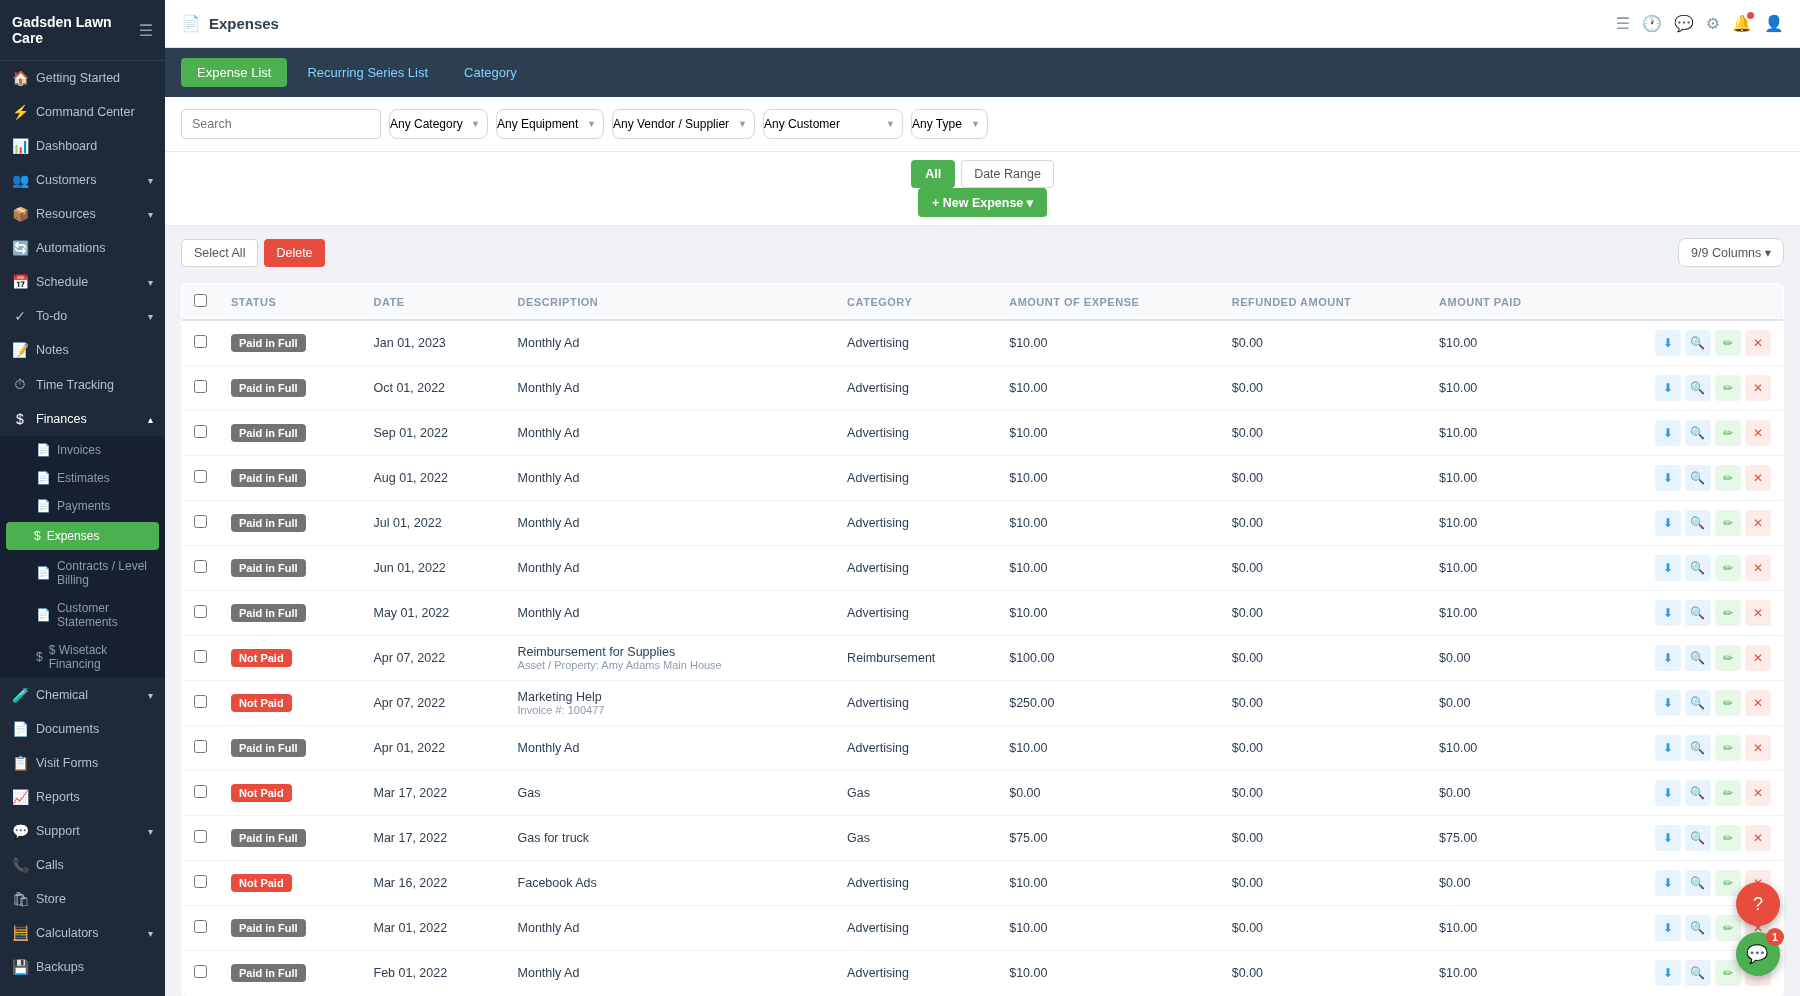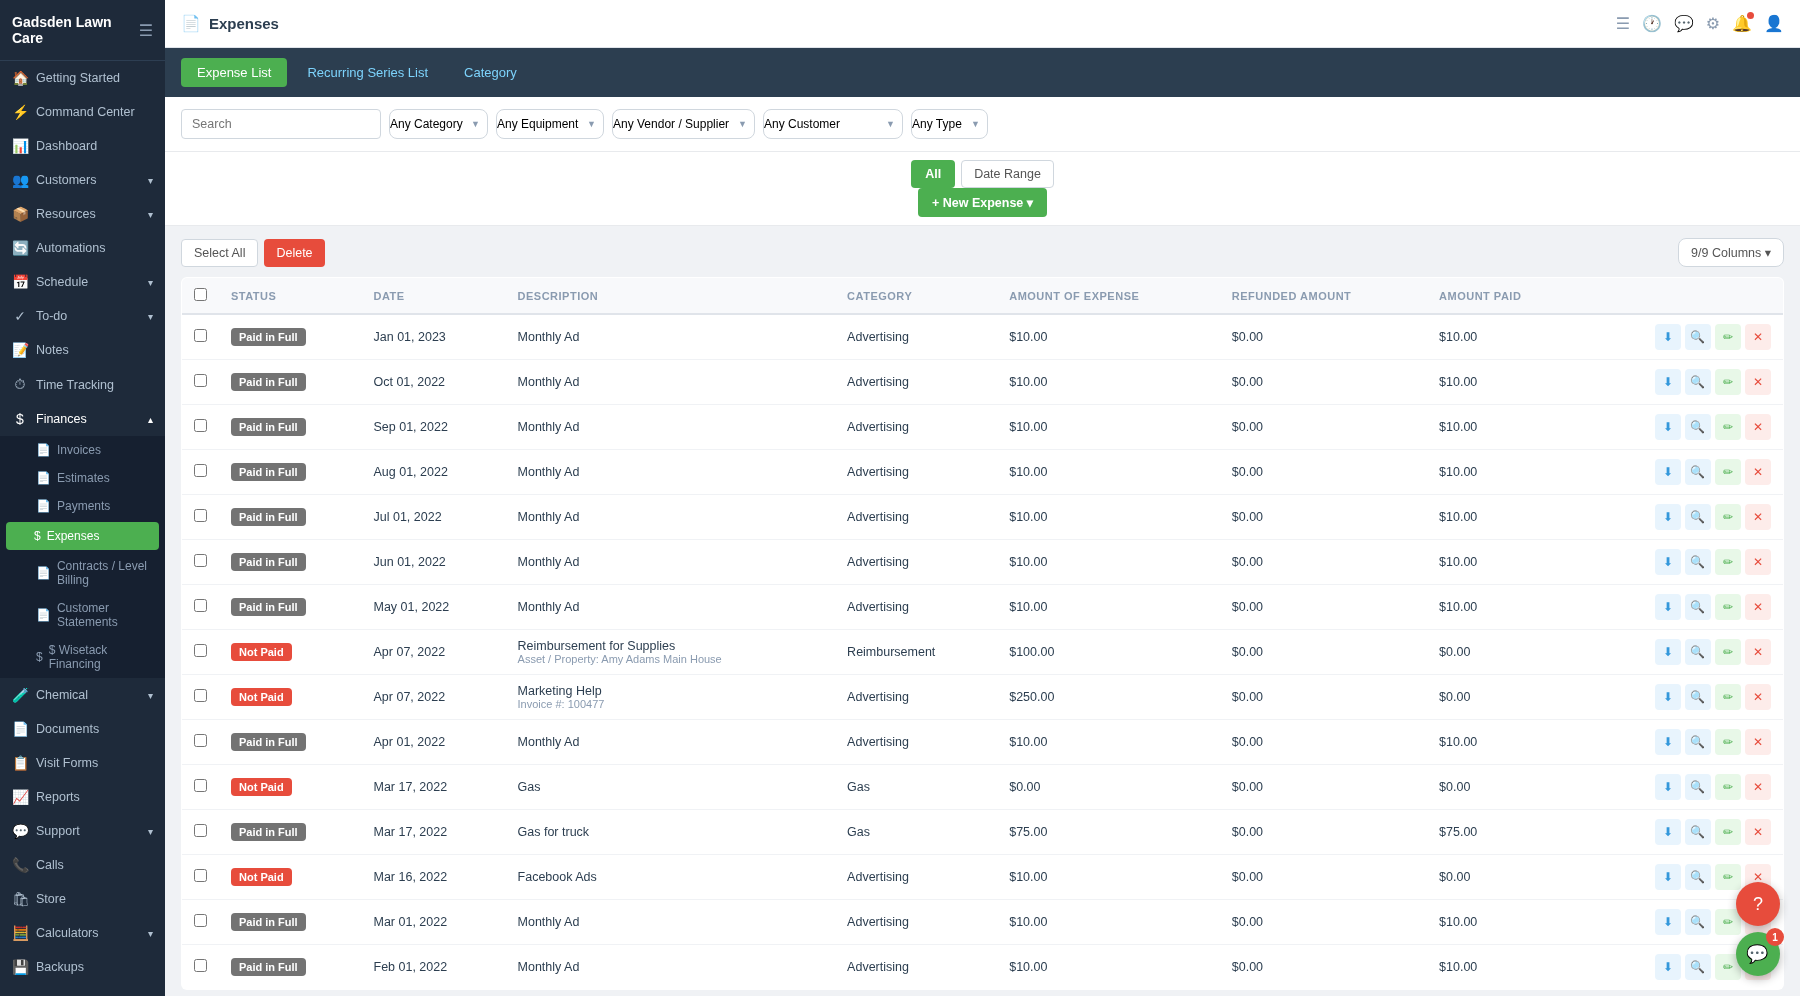--- a/index.html
+++ b/index.html
@@ -47,21 +47,21 @@
 
     
     #date-bar { padding: 8px 16px; background: #fff; border-bottom: 1px solid #e8eaed; display: flex; align-items: center; justify-content: space-between; flex-direction: column; }
     #date-bar .left { display: flex; gap: 6px; }
     .btn-all { padding: 6px 14px; background: #4caf50; color: #fff; border: none; border-radius: 4px; cursor: pointer; font-size: 12.5px; font-weight: 600; }
     .btn-date-range { padding: 6px 12px; background: #fff; color: #555; border: 1px solid #d0d7de; border-radius: 4px; cursor: pointer; font-size: 12.5px; }
     .btn-new-expense { padding: 7px 14px; background: #4caf50; color: #fff; border: none; border-radius: 4px; cursor: pointer; font-size: 12.5px; font-weight: 600; }
 
     
     #table-area { padding: 12px 16px; }
-    #table-controls { display: flex; align-items: center; justify-content: space-between; margin-bottom: 10px; }
+    #table-controls { display: flex; align-items: center; justify-content: space-between; margin-bottom: 16px; }
     #table-controls .left-btns { display: flex; gap: 6px; }
     .btn-select-all { padding: 6px 12px; background: #fff; border: 1px solid #d0d7de; border-radius: 4px; cursor: pointer; font-size: 12.5px; color: #555; }
     .btn-delete { padding: 6px 12px; background: #e74c3c; color: #fff; border: none; border-radius: 4px; cursor: pointer; font-size: 12.5px; }
     .btn-columns { padding: 6px 12px; background: #fff; border: 1px solid #d0d7de; border-radius: 8px; cursor: pointer; font-size: 12.5px; color: #555; display: flex; align-items: center; gap: 4px; }
 
     table { width: 100%; border-collapse: collapse; background: #fff; border: 1px solid #a3a3a3; border-radius: 6px; overflow: hidden; }
     thead tr { background: #f8f9fb; border-bottom: 2px solid #e0e4ea; }
     thead th { padding: 10px 12px; text-align: left; font-size: 11px; font-weight: 700; color: #8a9bb0; text-transform: uppercase; letter-spacing: 0.5px; }
     tbody tr { border-bottom: 1px solid #f0f2f5; }
     tbody td { padding: 9px 12px; font-size: 12.5px; color: #2c3e50; vertical-align: middle; }

